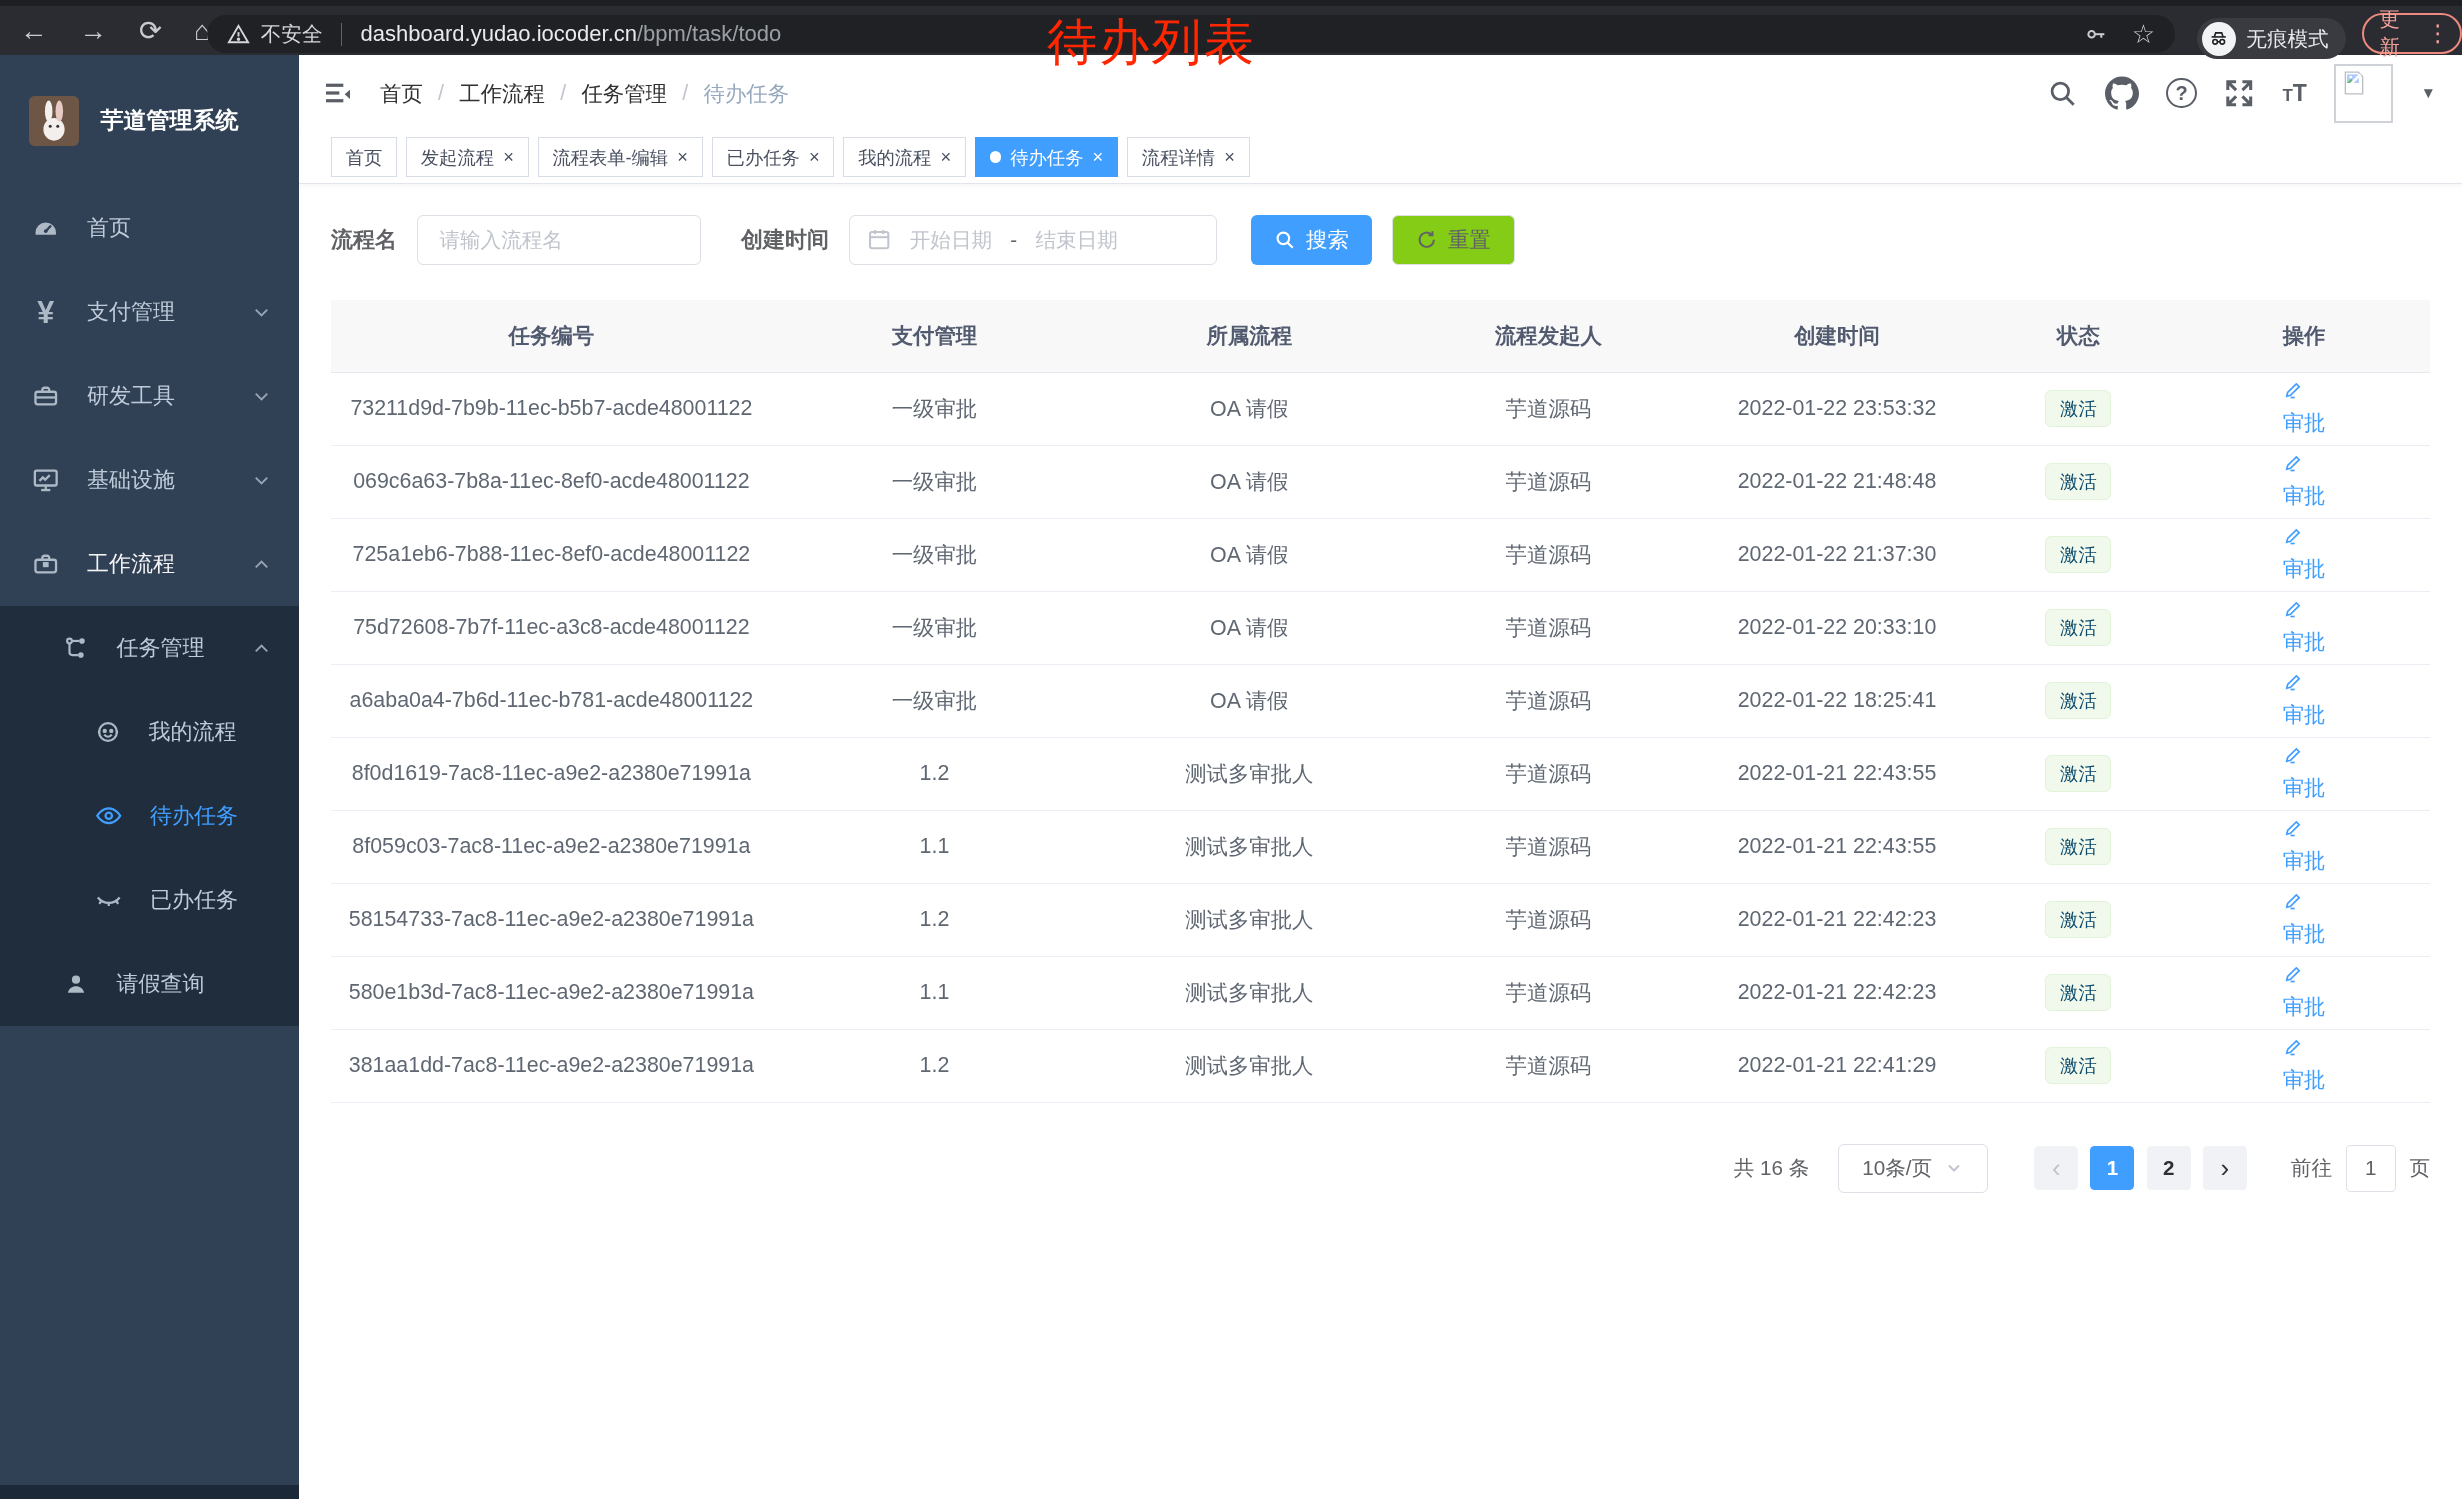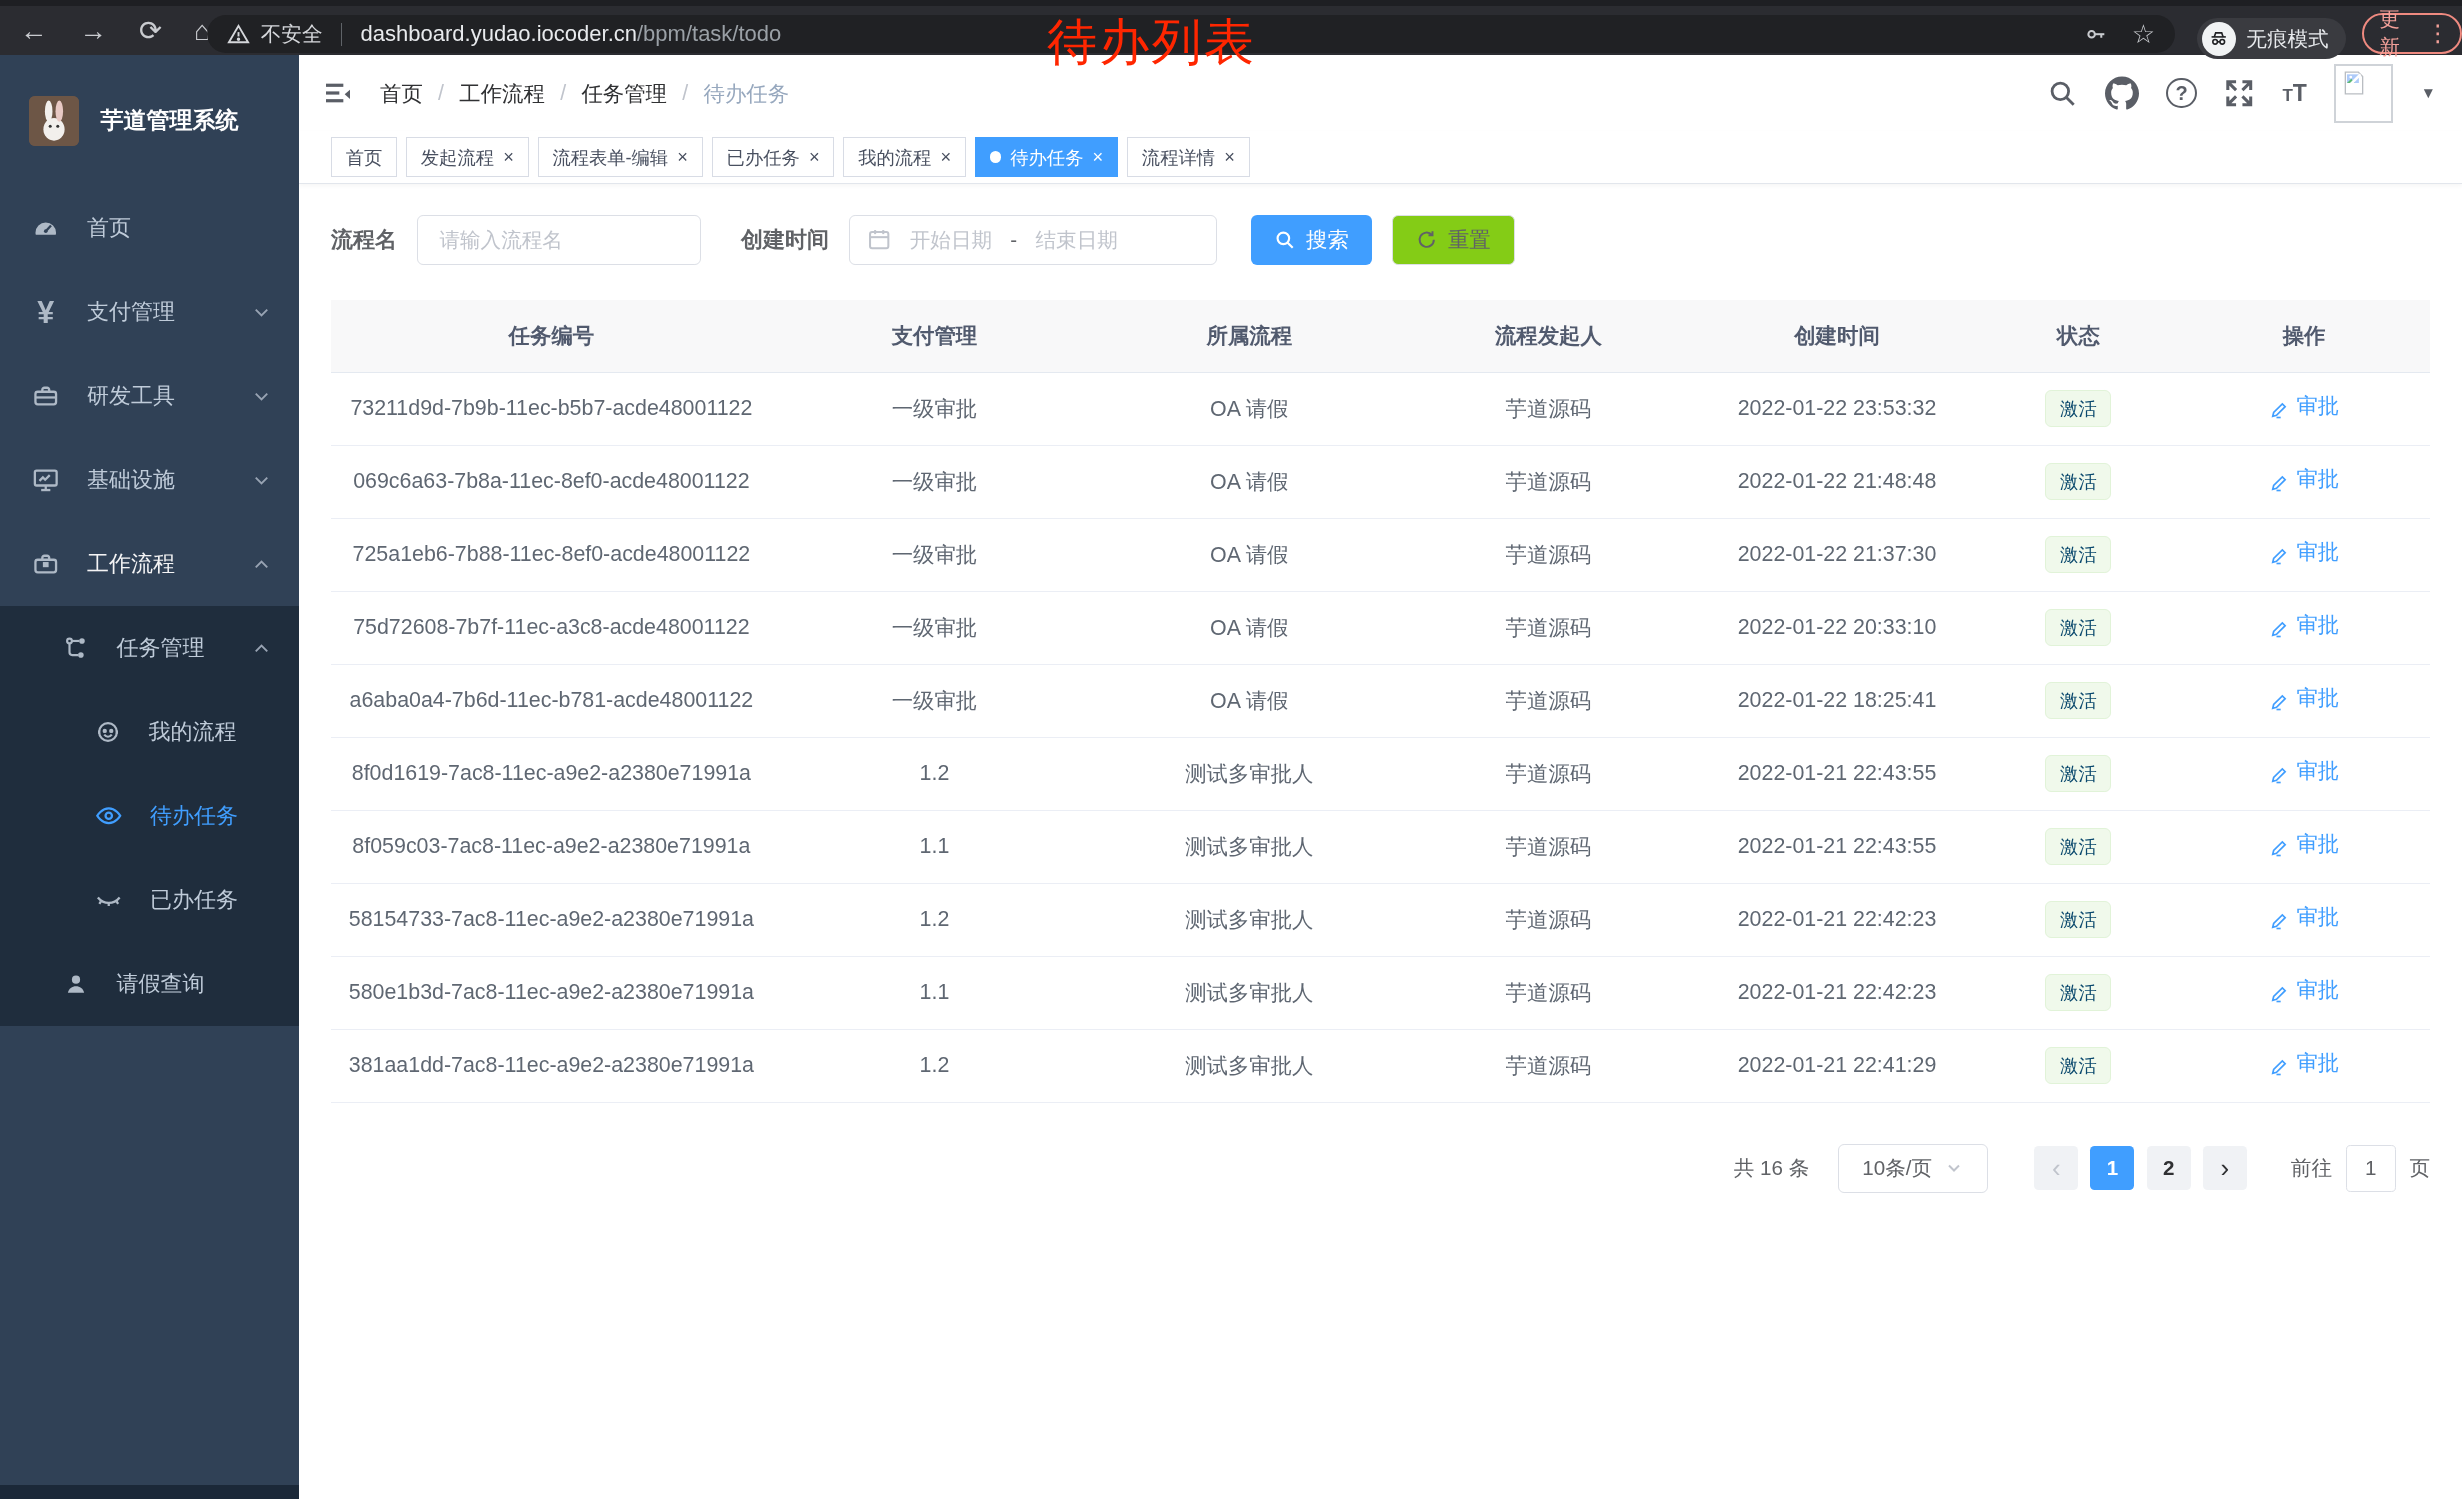--- a/index.html
+++ b/index.html
@@ -78,21 +78,21 @@
   .btn-search { background:#409eff; color:#fff; margin-left:34px; }
   .btn-reset { background:#84cc16; color:#606266; border:1.5px solid #dcdfe6; margin-left:20px; }
 
   
   .table { margin-top:35px; width:100%; }
   .thead { display:flex; align-items:center; height:73px; background:#f8f8f9; color:#515a6e; font-weight:700; font-size:21.4px; border-bottom:1.5px solid #e4e9f0; }
   .trow { display:flex; align-items:center; height:73px; border-bottom:1.5px solid #ebeef5; color:#5f6772; font-size:21.4px; background:#fff; }
   .tc { text-align:center; }
   .c1{width:21%;} .c2{width:15.5%;} .c3{width:14.5%;} .c4{width:14%;} .c5{width:13.5%;} .c6{width:9.5%;} .c7{width:12%;}
   .tag-green { display:inline-block; background:#f0f9eb; border:1.5px solid #e1f3d8; color:#0c4a6e; border-radius:6.1px; padding:6.9px 13.7px; font-size:18.3px; line-height:1.2; }
-  .link-approve { color:#409eff; display:inline-flex; align-items:flex-end; gap:7.6px; text-decoration:none; font-size:21.4px; cursor:pointer; }
+  .link-approve { color:#409eff; display:inline-flex; align-items:flex-start; gap:7.6px; text-decoration:none; font-size:21.4px; cursor:pointer;flex-direction:column; }
 
   
   .pager { display:flex; align-items:center; justify-content:flex-end; margin-top:41px; font-size:20.6px; color:#606266; }
   .pg-total { margin-right:29px; }
   .pg-size { width:150px; height:49px; border:1.5px solid #dcdfe6; border-radius:6.1px; display:flex; align-items:center; justify-content:center; gap:12.2px; color:#606266; }
   .pg-size .sel-caret { color:#c0c4cc; }
   .pg-btn { width:44px; height:44px; border-radius:4.6px; background:#f0f2f5; display:flex; align-items:center; justify-content:center; font-weight:700; color:#303133; font-size:20.6px; }
   .pg-prev { margin-left:46px; color:#c0c4cc; font-size:26px; font-weight:400; }
   .pg-num { margin-left:12.2px; }
   .pg-num.active { background:#409eff; color:#fff; }

